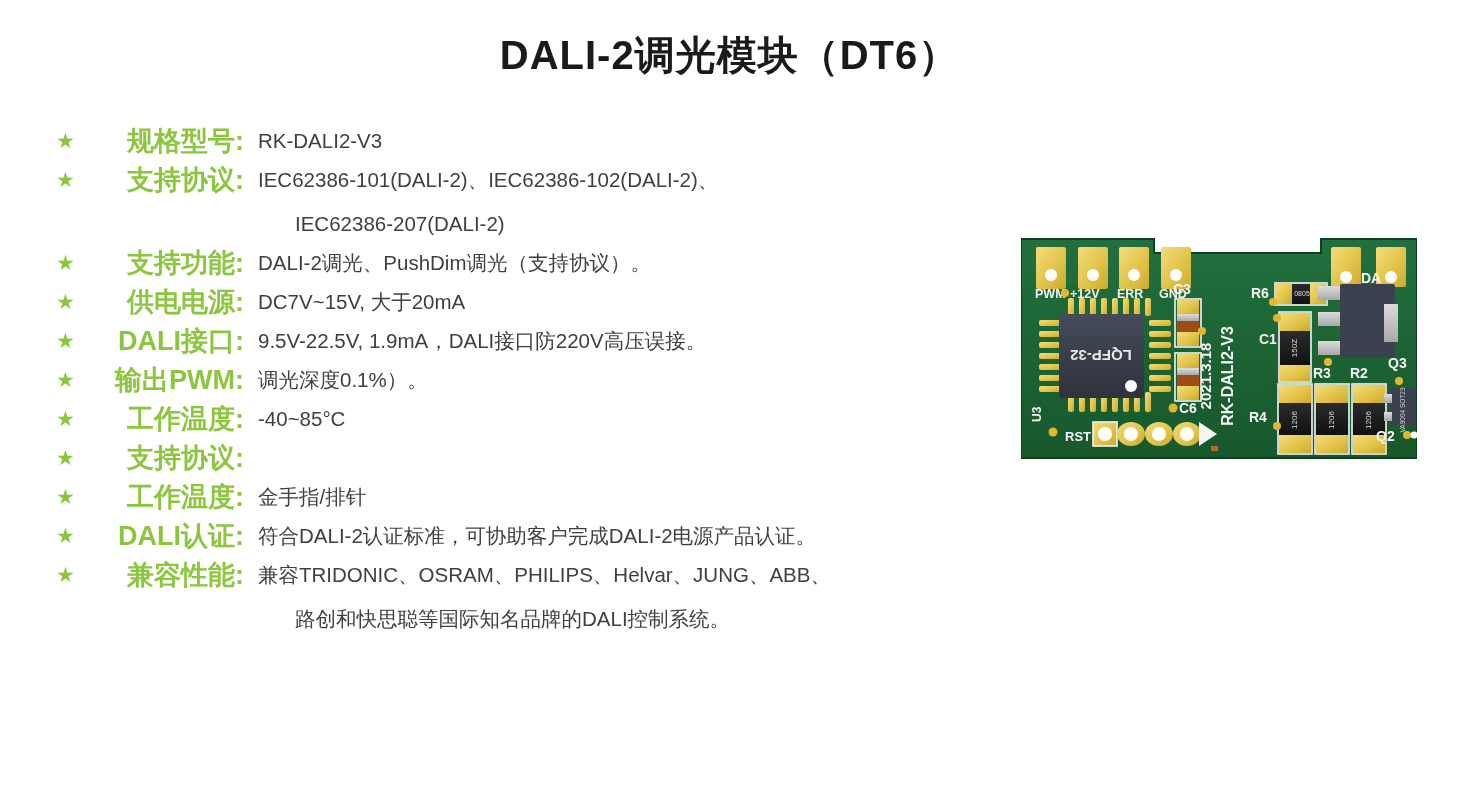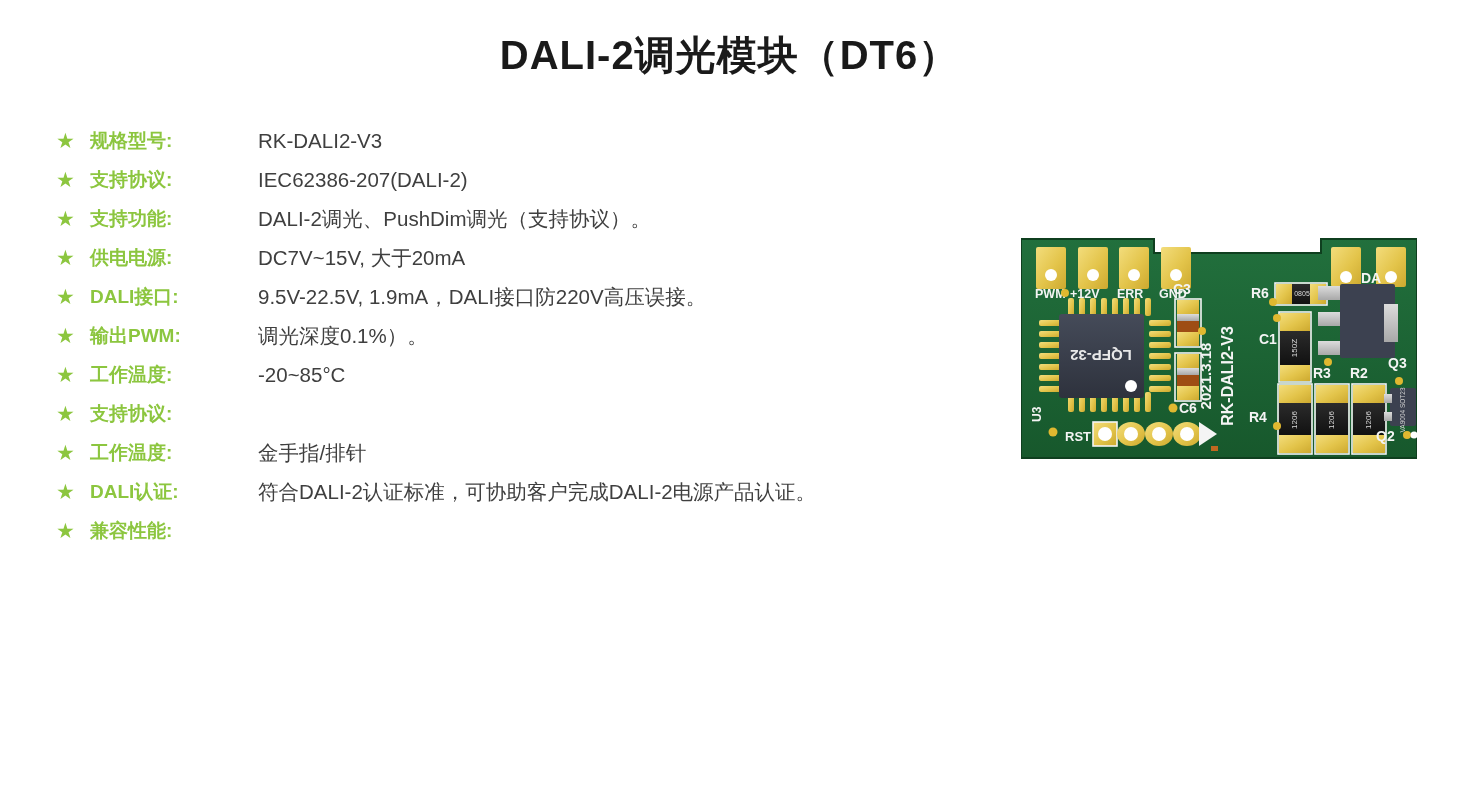--- a/index.html
+++ b/index.html
@@ -41,24 +41,24 @@
     flex:0 0 26px;
     color:#8CC63F;
     font-size:21px;
     line-height:30px;
     text-align:left;
     margin-right:8px;
   }
   .label{
     flex:0 0 154px;
     width:154px;
-    text-align:left;
+    text-align:right;
     color:#8CC63F;
     font-weight:bold;
-    font-size:19px;
+    font-size:27px;
     line-height:30px;
     white-space:nowrap;
     padding-right:0px;
   }
   .value{
     flex:1 1 auto;
     padding-left:14px;
     font-size:20.5px;
     line-height:30px;
     color:#3f3f3f;
@@ -89,20 +89,21 @@
       <span class="label">规格型号:</span>
       <span class="value">
         <span class="cont">RK-DALI2-V3</span>
       </span>
     </div>
 
     <div class="spec-row">
       <span class="star">★</span>
       <span class="label">支持协议:</span>
       <span class="value">
+        <span class="cont">IEC62386-101(DALI-2)、IEC62386-102(DALI-2)、</span>
         <span class="cont">IEC62386-207(DALI-2)</span>
       </span>
     </div>
 
     <div class="spec-row">
       <span class="star">★</span>
       <span class="label">支持功能:</span>
       <span class="value">
         <span class="cont">DALI-2调光、PushDim调光（支持协议）。</span>
       </span>
@@ -129,21 +130,21 @@
       <span class="label">输出PWM:</span>
       <span class="value">
         <span class="cont">调光深度0.1%）。</span>
       </span>
     </div>
 
     <div class="spec-row">
       <span class="star">★</span>
       <span class="label">工作温度:</span>
       <span class="value">
-        <span class="cont">-20~85°C</span>
+        <span class="cont">-40~85°C</span>
       </span>
     </div>
 
     <div class="spec-row">
       <span class="star">★</span>
       <span class="label">支持协议:</span>
     </div>
 
     <div class="spec-row">
       <span class="star">★</span>
@@ -157,20 +158,24 @@
       <span class="star">★</span>
       <span class="label">DALI认证:</span>
       <span class="value">
         <span class="cont">符合DALI-2认证标准，可协助客户完成DALI-2电源产品认证。</span>
       </span>
     </div>
 
     <div class="spec-row">
       <span class="star">★</span>
       <span class="label">兼容性能:</span>
+      <span class="value">
+        <span class="cont">兼容TRIDONIC、OSRAM、PHILIPS、Helvar、JUNG、ABB、</span>
+        <span class="cont">路创和快思聪等国际知名品牌的DALI控制系统。</span>
+      </span>
     </div>
 
   </div>
 
   <div class="pcb-wrap">
     <svg class="pcb-svg" width="396" height="224" viewBox="0 0 396 224" xmlns="http://www.w3.org/2000/svg">
       <defs>
         <linearGradient id="gGreen" x1="0" y1="0" x2="0" y2="1">
           <stop offset="0" stop-color="#22703d"></stop>
           <stop offset="1" stop-color="#17582c"></stop>

